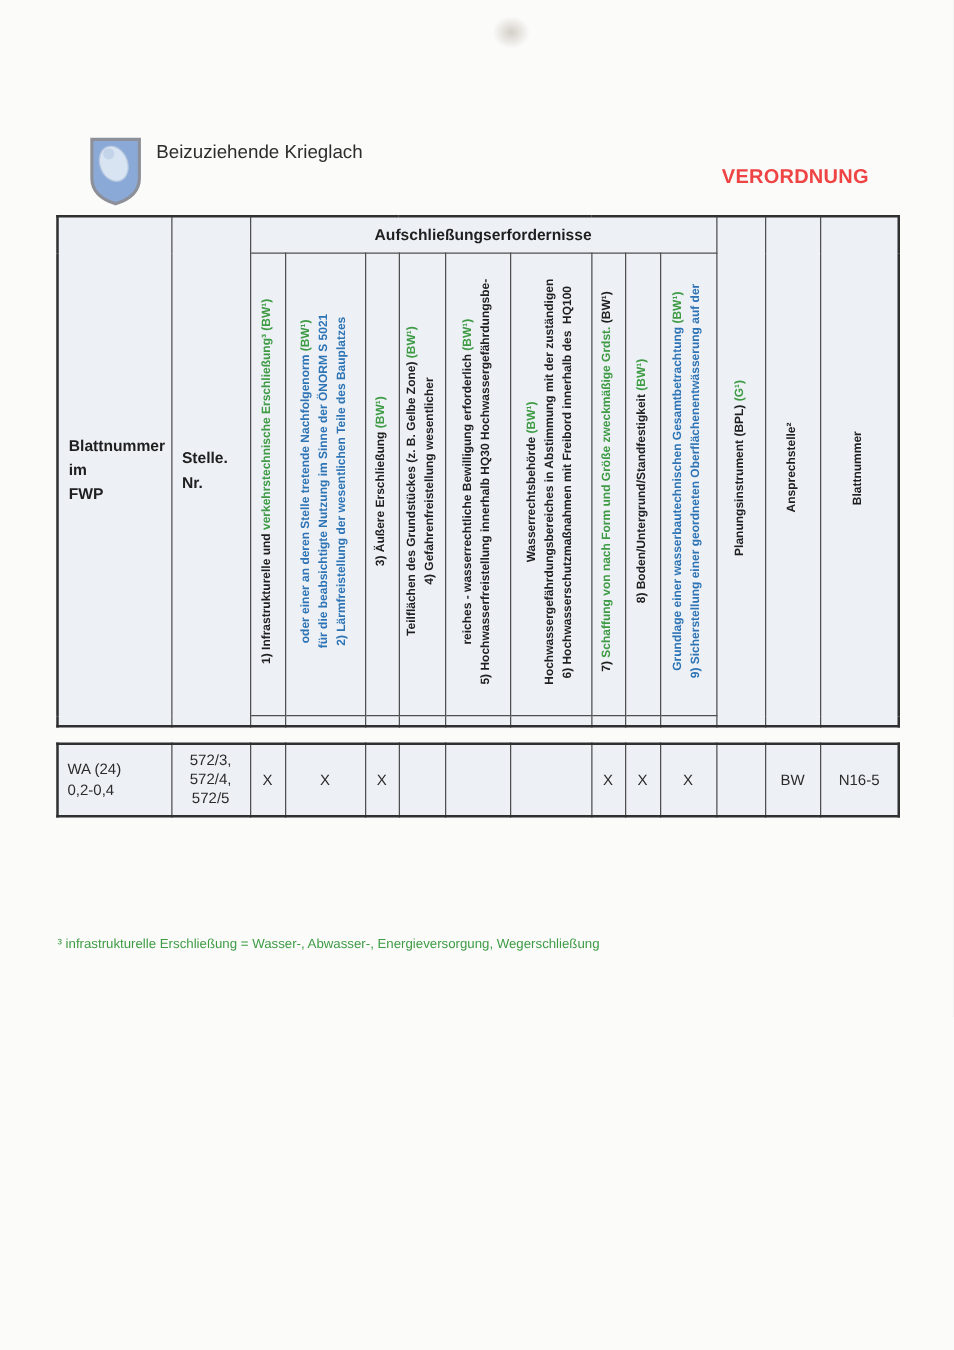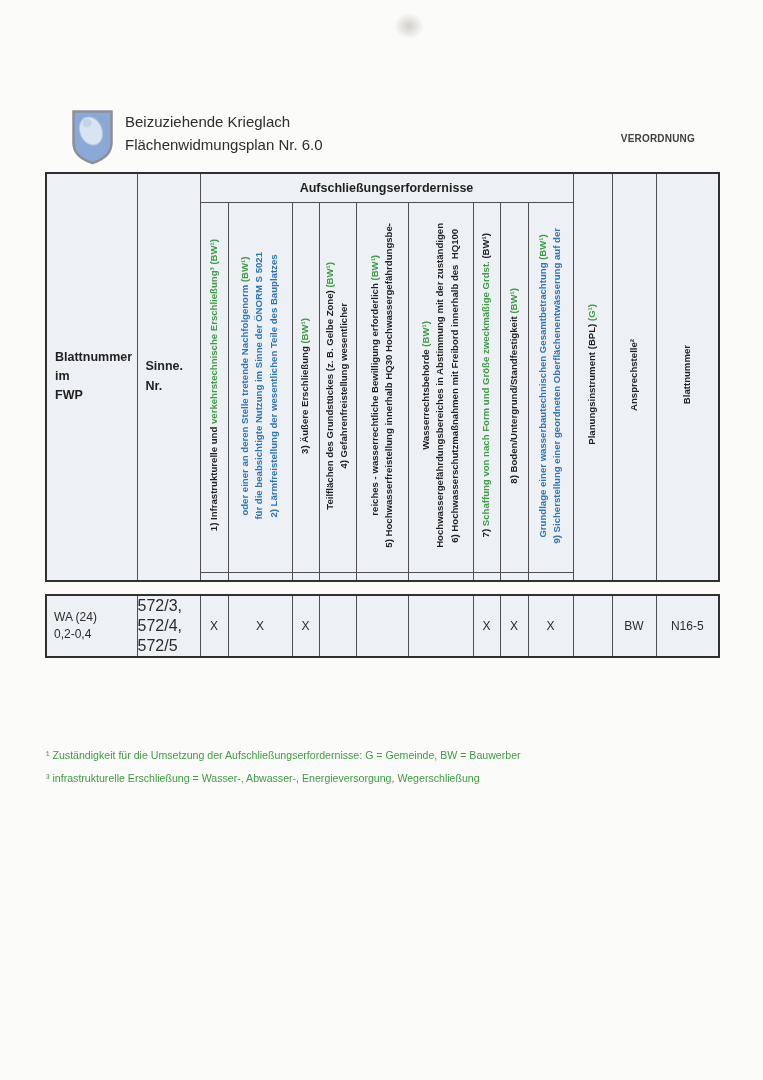--- a/index.html
+++ b/index.html
@@ -9,21 +9,21 @@
     font-family:"Liberation Sans", sans-serif; color:#2b2b2b;
   }
   .scan-smudge {
     position:absolute; left:394px; top:13px; width:30px; height:26px;
     background:radial-gradient(closest-side, rgba(150,142,124,0.40), rgba(150,142,124,0));
   }
   .logo { position:absolute; left:70px; top:109px; }
   .titles { position:absolute; left:125px; top:111px; font-size:15px; line-height:22.5px; color:#2d2d2d; }
   .verordnung {
     position:absolute; right:68px; top:133px;
-    font-size:10px; font-weight:700; letter-spacing:0.2px; color:#404040;
+    font-size:16px; font-weight:700; letter-spacing:0.2px; color:#ef4444;
   }
 
   .tables { position:absolute; left:45px; top:172px; }
   table {
     border-collapse:collapse; table-layout:fixed; width:673px;
     background:#edf1f6; border:2px solid #303030;
   }
   td { border:1px solid #4f4f4f; padding:0; overflow:hidden; }
 
   .fest, .grdst {
@@ -39,21 +39,21 @@
   tr.striprow { height:8px; }
   .rot { vertical-align:middle; text-align:center; padding:2px 0; }
   .vert {
     display:inline-block; writing-mode:vertical-lr; transform:rotate(180deg);
     white-space:pre; font-weight:700; font-size:9.6px; line-height:1.5; color:#1f1f1f;
   }
 
   .gap { height:12px; }
   .dat tr { height:58px; }
   .d-fest  { font-size:12px; text-align:left; padding-left:7px; white-space:pre-line; line-height:1.4; vertical-align:middle; }
-  .d-grdst { font-size:16px; white-space:pre-line; line-height:1.25; vertical-align:middle; }
+  .d-grdst { font-size:12px; text-align:center; white-space:pre-line; line-height:1.25; vertical-align:middle; }
   .d-mark  { font-size:12px; text-align:center; vertical-align:middle; }
 
   .footnotes {
     position:absolute; left:46px; top:744px; width:700px;
     font-size:10.6px; line-height:22.5px; color:#3e9b44;
   }
   .footnotes p { margin:0; white-space:pre-line; }
 </style>
 </head>
 <body>
@@ -65,21 +65,20 @@
   <div class="logo">
     <svg width="45" height="56" viewBox="0 0 45 56">
       <path d="M3.5 2.5 h38 v31 q0 14.5 -19 20.5 q-19 -6 -19 -20.5 z" fill="#8aa9d6" stroke="#8d9099" stroke-width="2.5"></path>
       <ellipse cx="21" cy="22" rx="11" ry="14.5" fill="#d9e4f2" stroke="#b4c6df" stroke-width="1" transform="rotate(-22 21 22)"></ellipse>
       <circle cx="17" cy="14" r="4.5" fill="#c3d3e8"></circle>
     </svg>
   </div>
 
   <div class="titles">
     <div>Beizuziehende Krieglach</div>
-    <div>Flächenwidmungsplan Nr. 6.0</div>
   </div>
 
   <div class="verordnung">VERORDNUNG</div>
 
   <div class="tables">
 
     <table class="hdr">
       <colgroup>
         <col style="width:91px">
           <col style="width:63px">
@@ -93,21 +92,21 @@
         <col style="width:28px">
           <col style="width:45px">
           <col style="width:39px">
         <col style="width:44px">
           <col style="width:63px">
       </colgroup>
       <tbody>
         <tr>
           <td class="fest" rowspan="3">Blattnummer im
 FWP</td>
-          <td class="grdst" rowspan="3">Sinne. Nr.</td>
+          <td class="grdst" rowspan="3">Stelle. Nr.</td>
           <td class="group" colspan="9">Aufschließungserfordernisse</td>
           <td class="rot" rowspan="3">
             <div class="vert"><span style="color: rgb(31, 31, 31);">Planungsinstrument (BPL) </span><span style="color: rgb(62, 155, 68);">(G¹)</span></div>
           </td>
           <td class="rot" rowspan="3">
             <div class="vert"><span style="color: rgb(31, 31, 31);">Ansprechstelle²</span></div>
           </td>
           <td class="rot" rowspan="3">
             <div class="vert"><span style="color: rgb(31, 31, 31);">Blattnummer</span></div>
           </td>
@@ -182,17 +181,16 @@
           <td class="d-mark"></td>
           <td class="d-mark">BW</td>
           <td class="d-mark">N16-5</td>
         </tr>
       </tbody>
     </table>
 
   </div>
 
   <div class="footnotes">
-    <p>¹ Zuständigkeit für die Umsetzung der Aufschließungserfordernisse: G = Gemeinde, BW = Bauwerber</p>
     <p>³ infrastrukturelle Erschließung = Wasser-, Abwasser-, Energieversorgung, Wegerschließung</p>
   </div>
 
 </div>
 
 </body></html>

